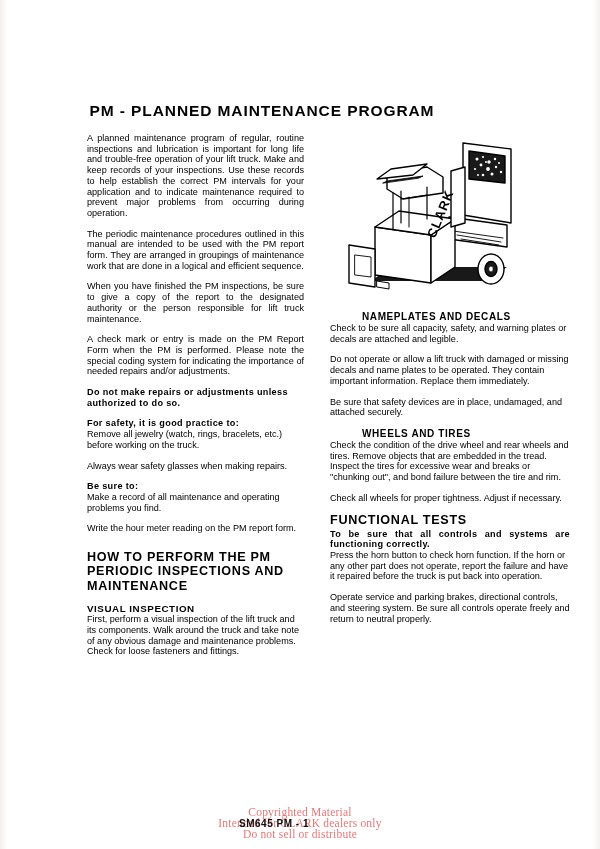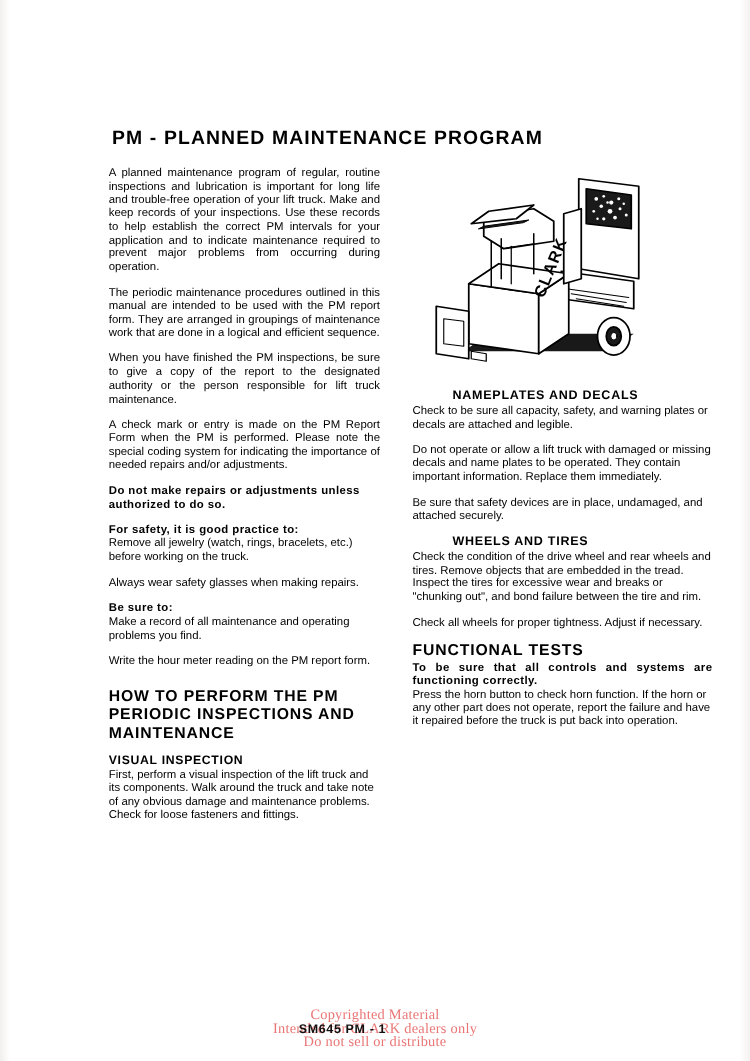--- a/index.html
+++ b/index.html
@@ -272,20 +272,21 @@
     <h2 class="section-head">WHEELS  AND  TIRES</h2>
     <p class="body-text ragged">Check the condition of the drive wheel and rear wheels and  tires.  Remove objects that are embedded in the tread.  Inspect the tires for excessive wear and breaks or "chunking out", and bond failure between the tire and rim.</p>
 
     <p class="body-text ragged">Check all wheels for proper tightness.  Adjust if necessary.</p>
 
     <h2 class="big-head rsec">FUNCTIONAL   TESTS</h2>
     <p class="body-text bold tight">To be sure that all controls and systems are functioning correctly.</p>
 
     <p class="body-text ragged">Press the horn button to check horn function.  If the horn or any other part does not operate, report the failure and have it repaired before the truck is put back into operation.</p>
 
+    <p class="body-text ragged">Operate service and parking brakes, directional controls, and steering system.  Be sure all controls operate freely and return to neutral properly.</p>
   </div>
 
   <div id="footer">
     <div class="wm-line" id="wm-1" style="color: rgb(232, 106, 106);">Copyrighted Material</div>
     <div class="wm-line" id="wm-2" style="color: rgb(232, 106, 106);">Intended for CLARK dealers only</div>
     <div class="wm-line" id="wm-3" style="color: rgb(232, 106, 106);">Do not sell or distribute</div>
     <div id="page-number">SM645 PM - 1</div>
   </div>
 
 </div>

